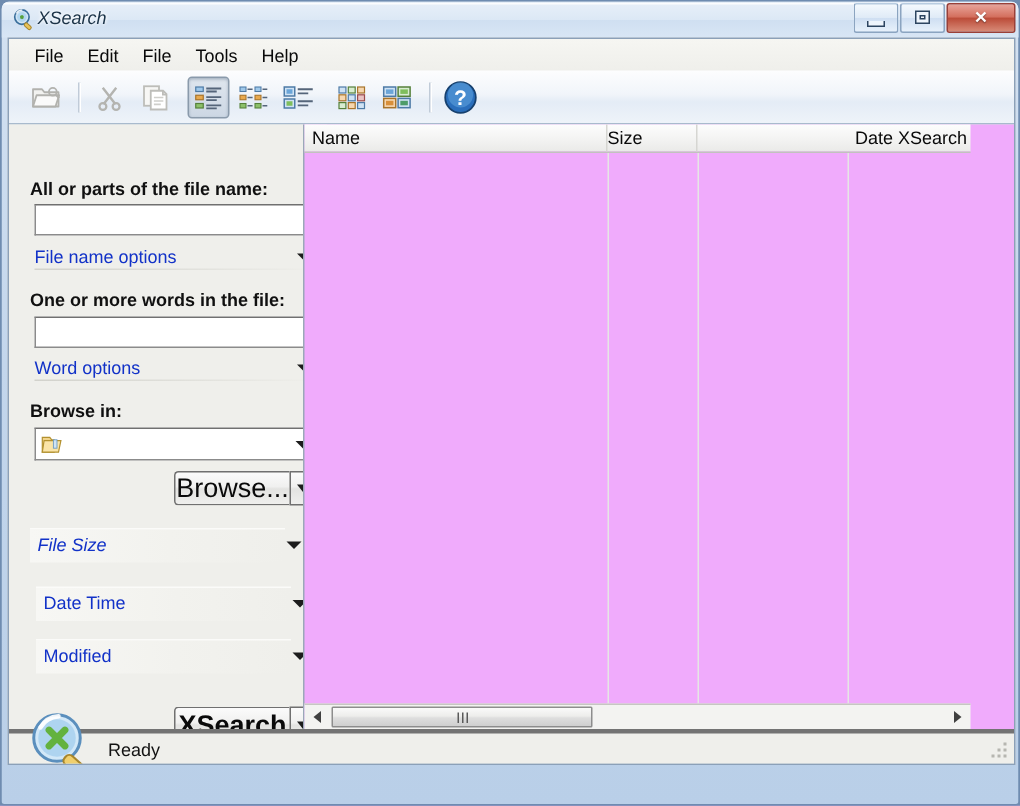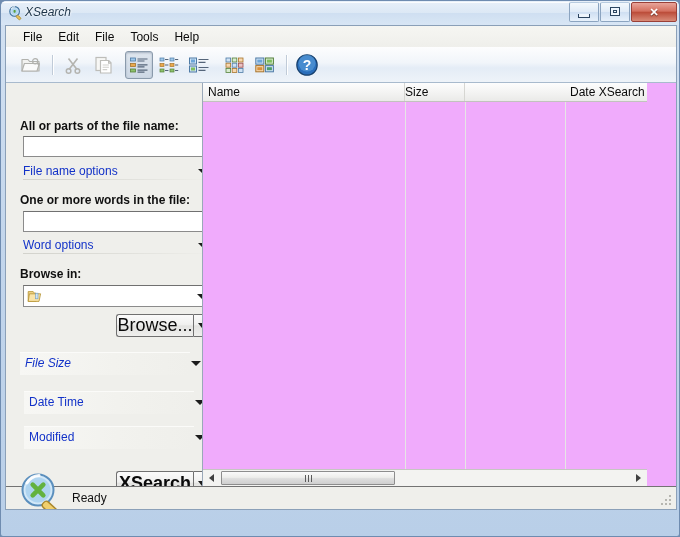--- a/index.html
+++ b/index.html
@@ -471,21 +471,21 @@
     display: block;
     width: 1px; height: 7px;
     background: #5a5a5a;
   }
   #statuswrap {
     position: absolute;
     left: 0; top: 460px;
     width: 670px;
     height: 23px;
     background: #efefeb;
-    border-top: 1px solid #737373;
+    border-top: 3px solid #737373;
     box-sizing: border-box;
   }
   #statusicon {
     position: absolute;
     left: 10px; top: -18px;
     width: 52px; height: 52px;
   }
   #statustext {
     position: absolute;
     left: 66px; top: 4px;

